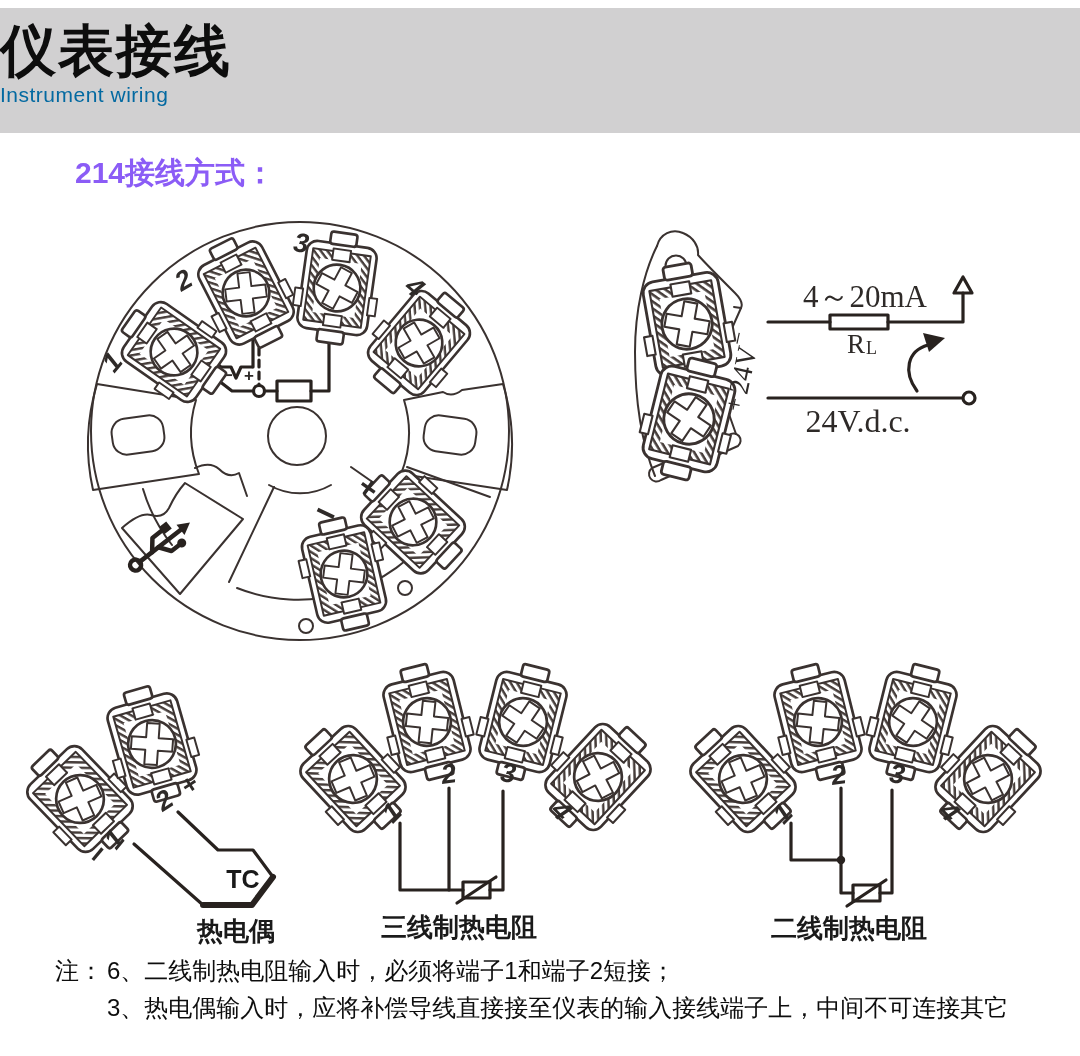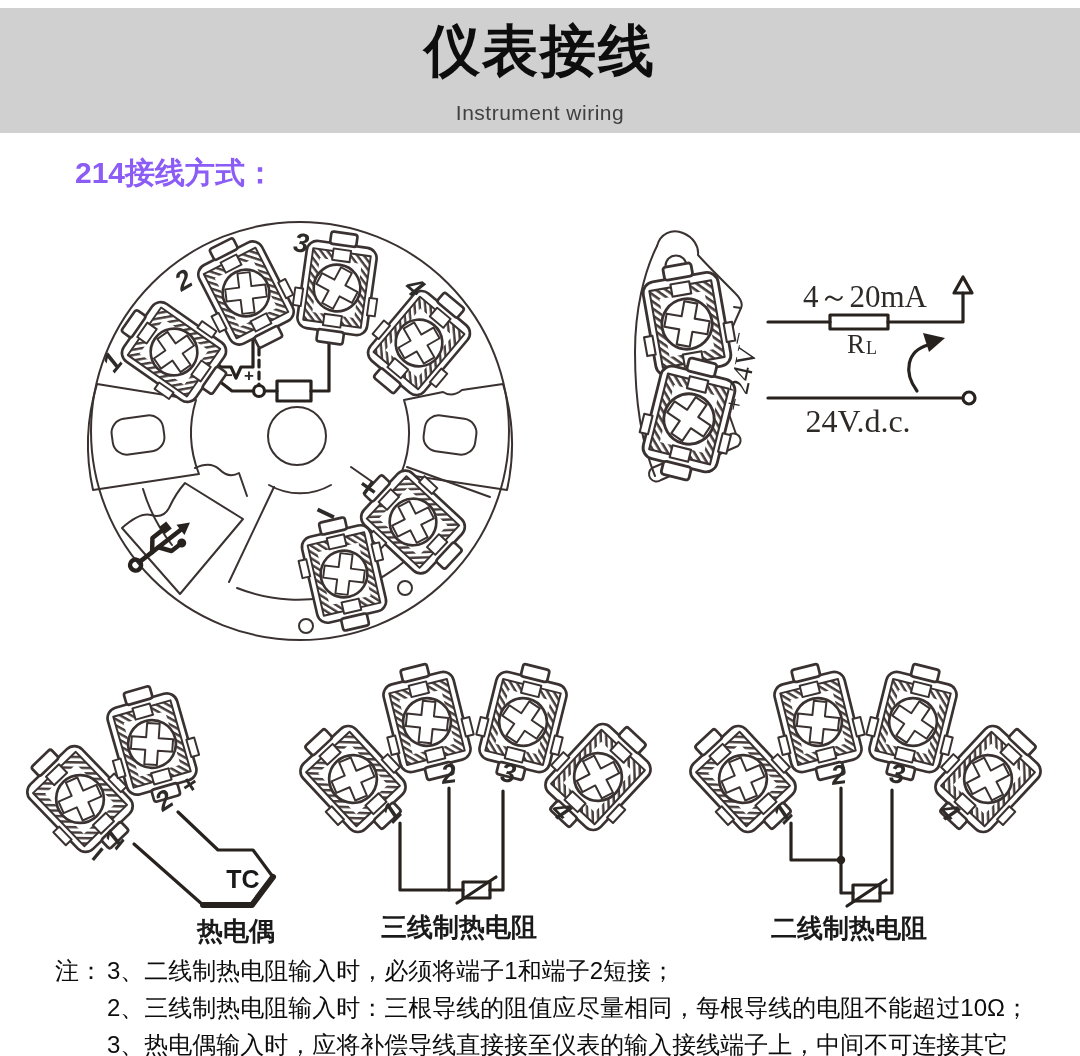--- a/index.html
+++ b/index.html
@@ -4,28 +4,28 @@
 <style>
   html,body{margin:0;padding:0;}
   body{
     width:1080px;height:1056px;position:relative;overflow:hidden;
     background:#ffffff;
     font-family:"Liberation Sans","DejaVu Sans",sans-serif;
     color:#111;
   }
   .banner{
     position:absolute;left:0;top:8px;width:1080px;height:125px;
-    background:#d1d0d1;text-align:center;
+    background:#d1d0d1;
   }
   .banner .title{
     margin-top:14px;font-size:56px;font-weight:800;letter-spacing:2px;color:#0d0d0d;
     line-height:1.05;
   }
   .banner .subtitle{
-    font-size:21px;font-weight:400;color:#404040;margin-top:20px;letter-spacing:0.5px;
+    font-size:21px;font-weight:400;color:#0369a1;margin-top:2px;letter-spacing:0.5px;
   }
   .section-title{
     position:absolute;left:75px;top:153px;font-size:30px;font-weight:800;color:#8b5cf6;
   }
   svg{position:absolute;left:0;top:190px;}
   .s{stroke:#3a3230;stroke-width:2;fill:none;stroke-linejoin:round;stroke-linecap:round;}
   .ln{stroke:#3a3230;stroke-width:3;stroke-linejoin:round;}
   .ln2{stroke:#3a3230;stroke-width:2.2;stroke-linejoin:round;}
   .w{stroke:#28221f;stroke-width:3.2;fill:none;stroke-linejoin:round;stroke-linecap:round;}
   .wt{stroke:#28221f;stroke-width:6;fill:none;stroke-linejoin:round;stroke-linecap:round;}
@@ -207,17 +207,16 @@
     <text class="num" transform="translate(840 784) rotate(-8)">2</text>
     <text class="num" transform="translate(896 783) rotate(8)">3</text>
     <text class="num" transform="translate(943 818) rotate(45)">4</text>
     <text class="cap" x="849" y="937">二线制热电阻</text>
   </g>
 </svg>
 
 <div class="notes">
   <span class="prefix">注：</span>
   <div>
-    <div class="note-line">3、二线制热电阻输入时，必须将端子1和端子2短接；</div>
-    <div class="note-line">2、三线制热电阻输入时：三根导线的阻值应尽量相同，每根导线的电阻不能超过10Ω；</div>
+    <div class="note-line">6、二线制热电阻输入时，必须将端子1和端子2短接；</div>
     <div class="note-line">3、热电偶输入时，应将补偿导线直接接至仪表的输入接线端子上，中间不可连接其它</div>
   </div>
 </div>
 
 </body></html>

